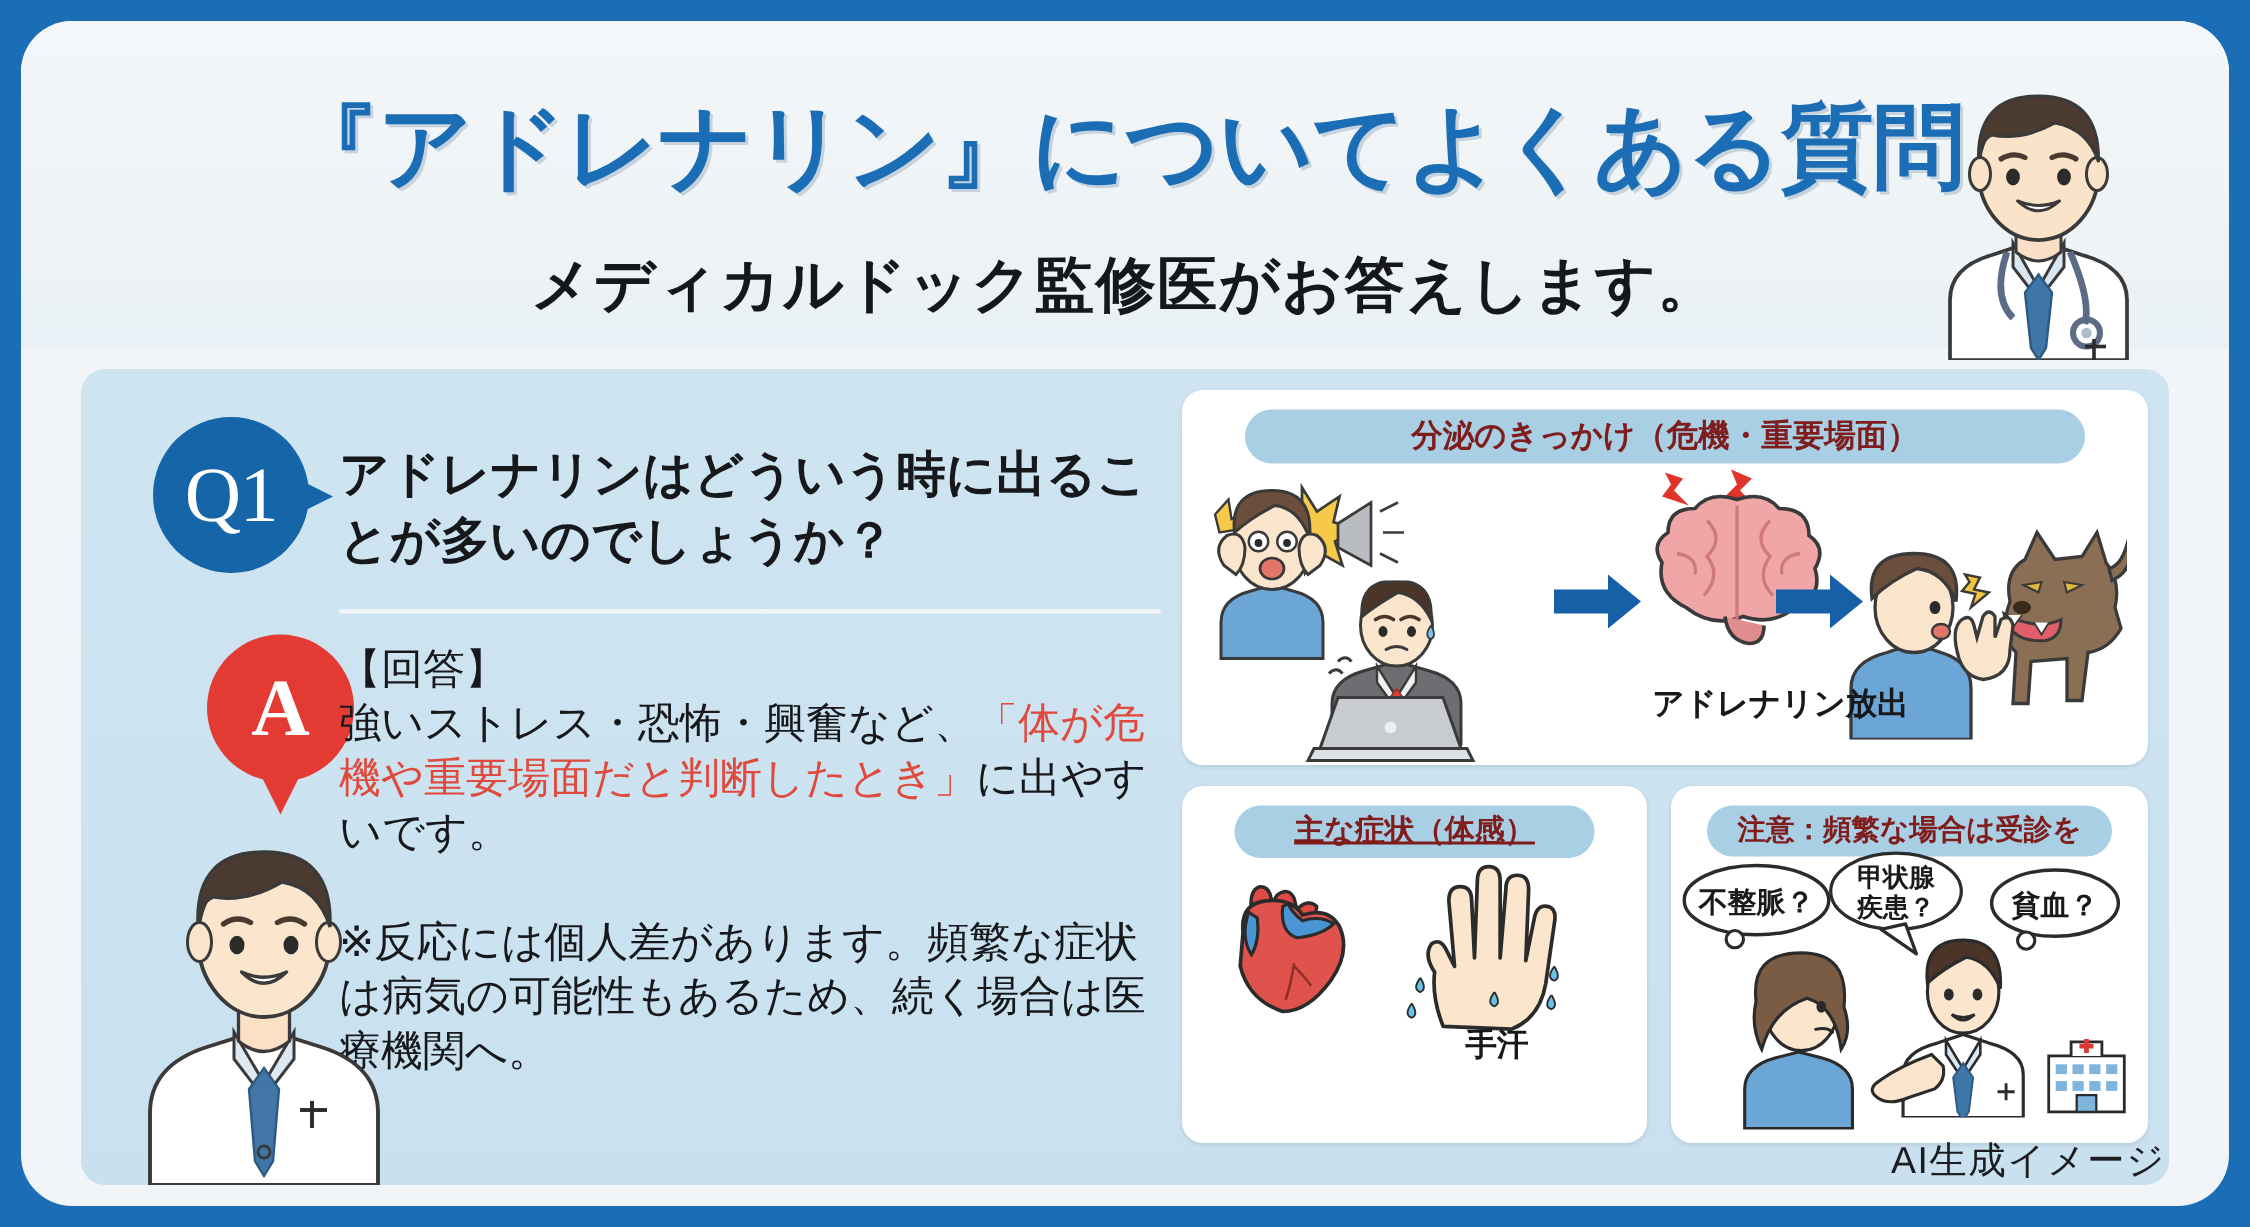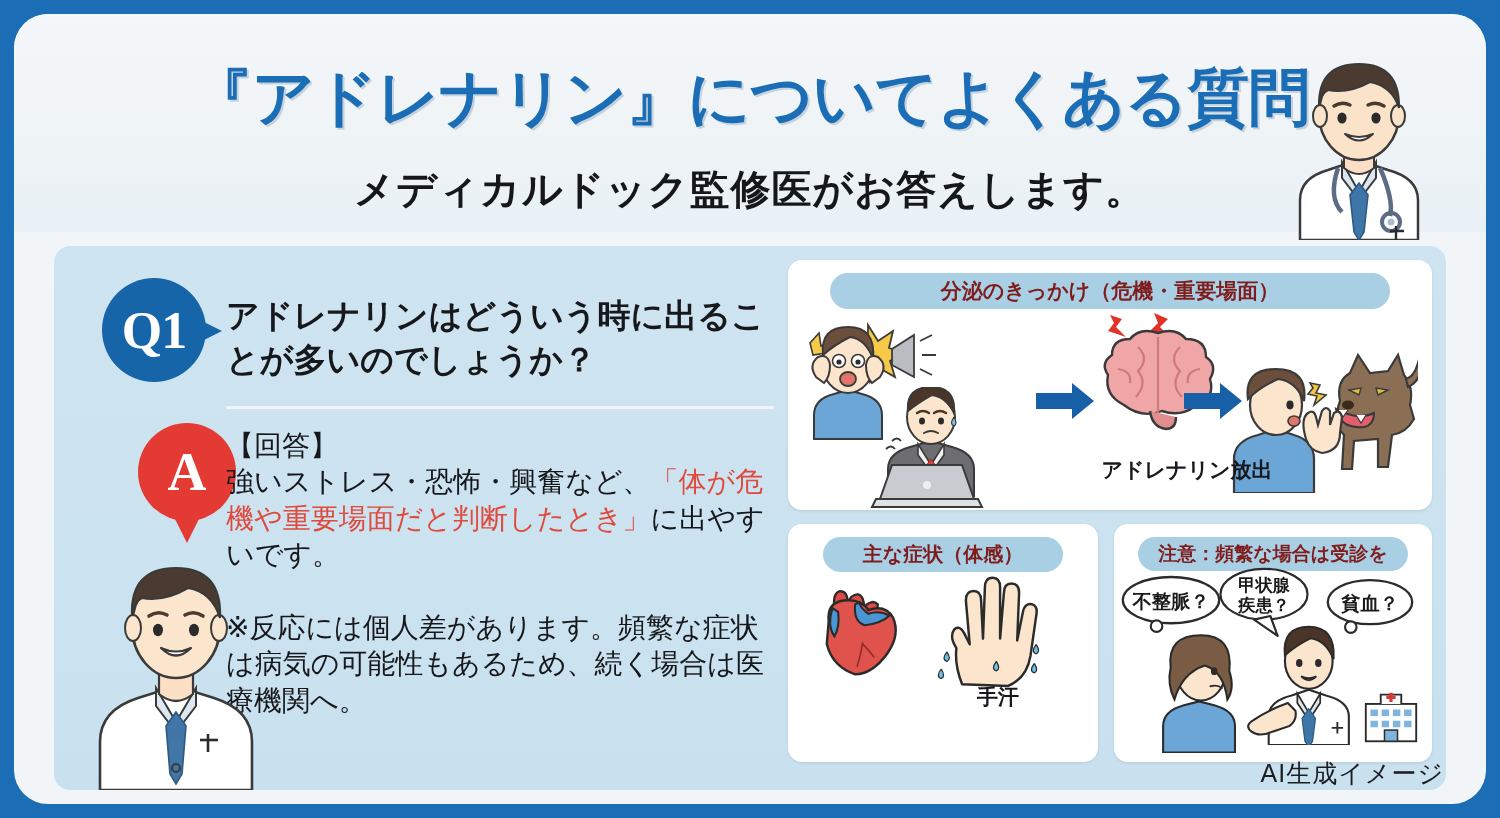--- a/index.html
+++ b/index.html
@@ -73,21 +73,21 @@
     left: 0; top: 0;
     width: 740px; height: 100%;
   }
   .q-badge {
     position: absolute;
     left: 48px; top: 32px;
     width: 104px; height: 104px;
     background: #1565a8;
     border-radius: 50%;
     color: #fff;
-    font-size: 52px; font-weight: bold;
+    font-size: 52px; font-weight: normal;
     display: flex; align-items: center; justify-content: center;
     font-family: "Liberation Serif", serif;
     letter-spacing: -1px;
   }
   .q-badge::after {
     content: "";
     position: absolute;
     right: -16px; top: 42px;
     width: 0; height: 0;
     border-top: 11px solid transparent;
@@ -169,21 +169,21 @@
     color: #7f1d1d;
     border-radius: 999px;
     font-size: 20px;
     font-weight: bold;
     text-align: center;
     padding: 6px 14px;
     line-height: 1.15;
     white-space: nowrap;
   }
   .card-top .card-title { width: 560px; font-size: 21px; }
-  .card-bl .card-title { width: 240px; }
+  .card-bl .card-title { width: 240px; text-decoration: underline; }
   .card-br .card-title { width: 270px; font-size: 19px; }
 
   .fig-area { position: relative; width: 100%; }
 
   .cap {
     position: absolute;
     text-align: center;
     font-size: 21px;
     font-weight: bold;
     color: #16181b;

